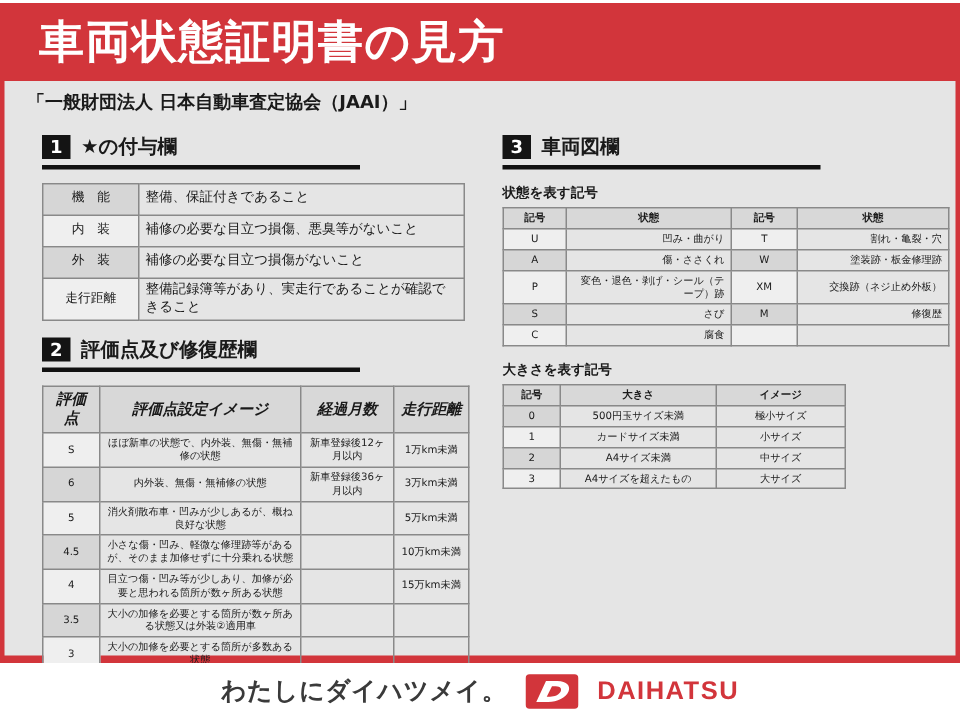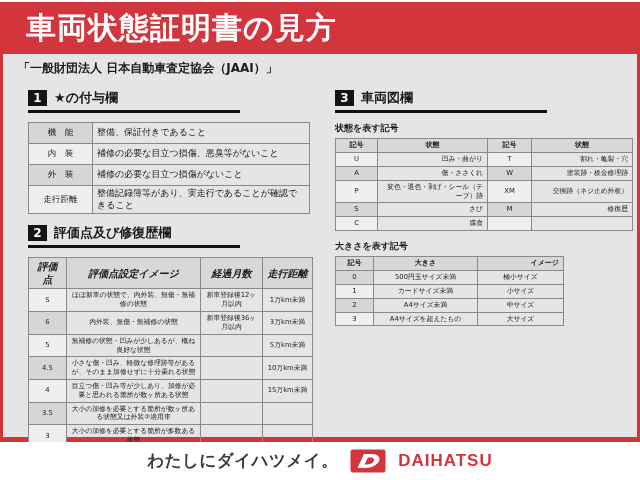--- a/index.html
+++ b/index.html
@@ -66,21 +66,21 @@
   .sym-table th:nth-child(2){width:110px;}
   .sym-table th:nth-child(3){width:44px;}
   .sym-table th:nth-child(4){width:101px;}
   .sym-table td{height:12.5px;}
   .sym-table td:nth-child(1),.sym-table td:nth-child(3){text-align:center;}
   .sym-table td:nth-child(2),.sym-table td:nth-child(4){text-align:right;}
   .size-table{width:228px;font-size:6.8px;}
   .size-table th{font-size:7px;height:13px;}
   .size-table th:nth-child(1){width:38px;}
   .size-table th:nth-child(2){width:104px;}
-  .size-table th:nth-child(3){width:86px;text-align:right;}
+  .size-table th:nth-child(3){width:86px;}
   .size-table td{height:13.5px;text-align:center;}
   
   .alt-dark tbody tr:nth-child(odd) td:first-child{background:#d6d6d6;}
   .alt-dark tbody tr:nth-child(even) td:first-child{background:#efefef;}
   .alt-light tbody tr:nth-child(odd) td:first-child{background:#efefef;}
   .alt-light tbody tr:nth-child(even) td:first-child{background:#d6d6d6;}
   .sym-table tbody tr:nth-child(odd) td:nth-child(3){background:#efefef;}
   .sym-table tbody tr:nth-child(even) td:nth-child(3){background:#d6d6d6;}
   .sub-label{font-weight:bold;font-size:9px;margin:9px 0 3px;}
   .sub-label.first{margin-top:2px;}
@@ -156,21 +156,21 @@
                 <td>1万km未満</td>
               </tr>
               <tr>
                 <td>6</td>
                 <td>内外装、無傷・無補修の状態</td>
                 <td>新車登録後36ヶ月以内</td>
                 <td>3万km未満</td>
               </tr>
               <tr>
                 <td>5</td>
-                <td>無補修の状態・凹みが少しあるが、概ね良好な状態</td>
+                <td>消火剤散布車・凹みが少しあるが、概ね良好な状態</td>
                 <td></td>
                 <td>5万km未満</td>
               </tr>
               <tr>
                 <td>4.5</td>
                 <td>小さな傷・凹み、軽微な修理跡等があるが、そのまま加修せずに十分乗れる状態</td>
                 <td></td>
                 <td>10万km未満</td>
               </tr>
               <tr>

